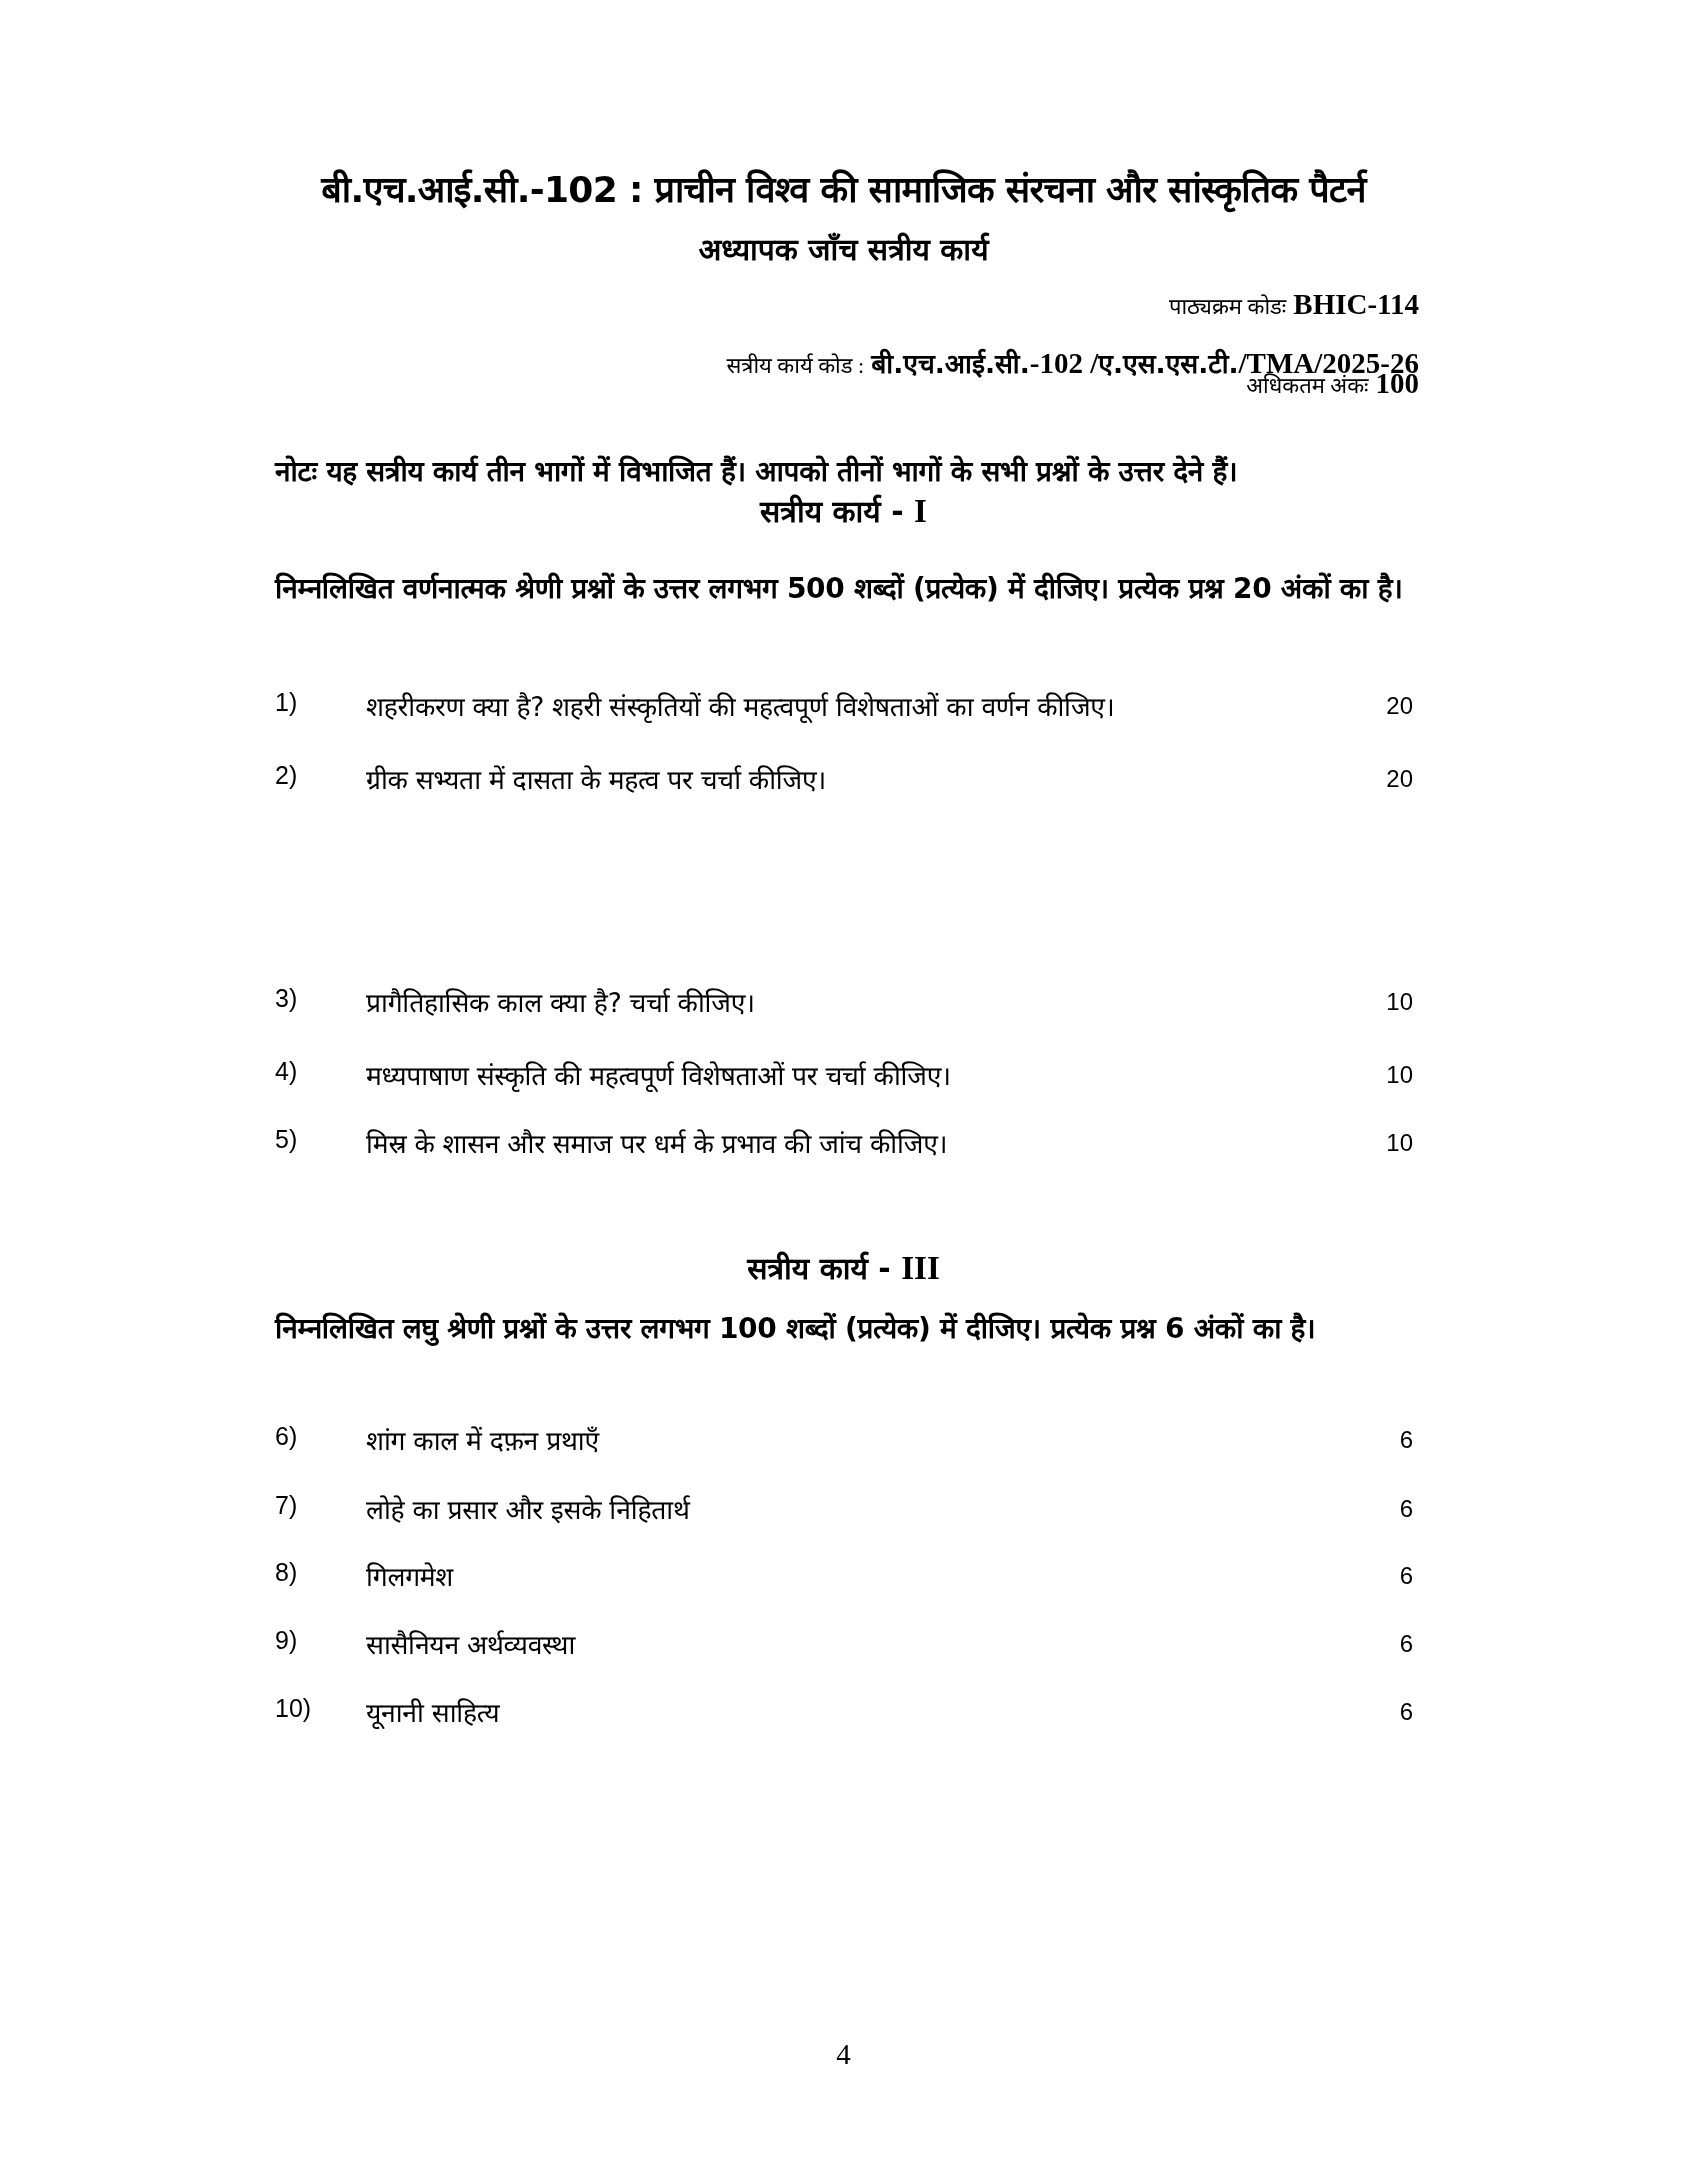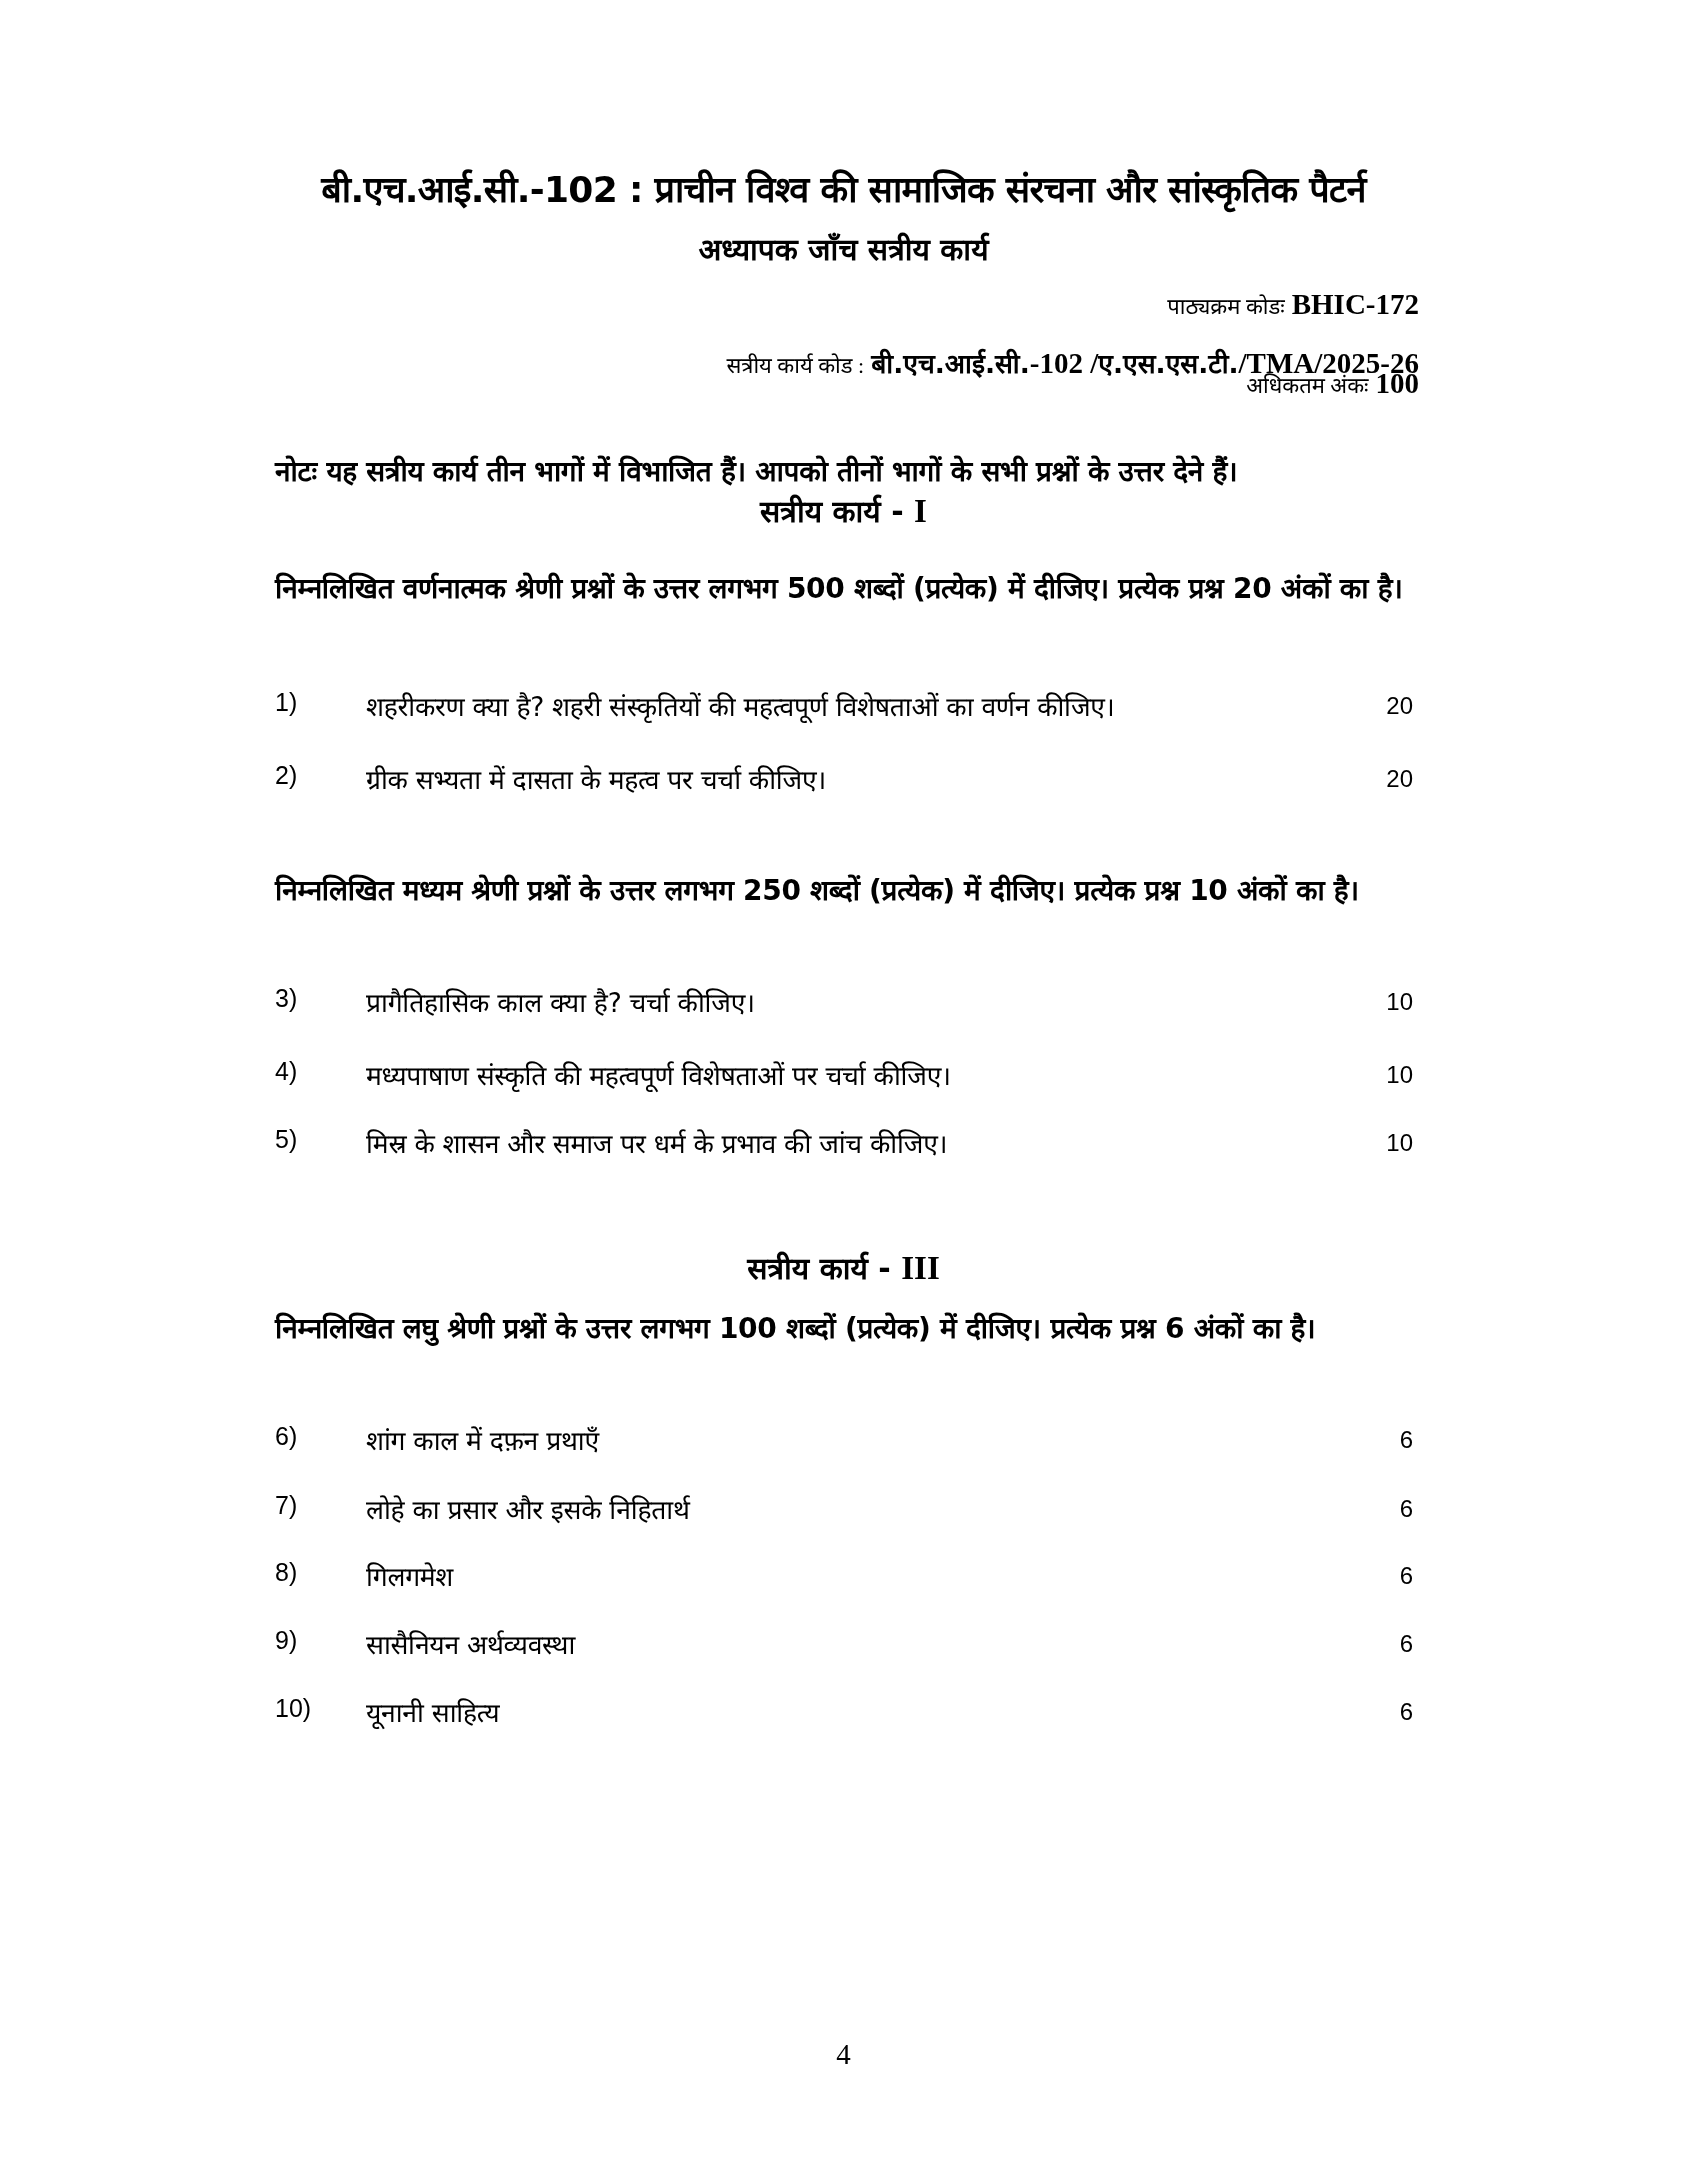--- a/index.html
+++ b/index.html
@@ -122,21 +122,21 @@
 </head>
 <body>
 
 <div class="page">
 
   <div class="abs center deva title">बी.एच.आई.सी.-102 : प्राचीन विश्व की सामाजिक संरचना और सांस्कृतिक पैटर्न</div>
   <div class="abs center deva subtitle">अध्यापक जाँच सत्रीय कार्य</div>
 
   <div class="abs meta-line meta-1">
     <span class="meta-label">पाठ्यक्रम कोडः</span>
-    <span class="meta-value">BHIC-172</span>
+    <span class="meta-value">BHIC-114</span>
   </div>
   <div class="abs meta-line meta-2">
     <span class="meta-label">सत्रीय कार्य कोड :</span>
     <span class="meta-value-deva">बी.एच.आई.सी.</span><span class="meta-value">-102 /</span><span class="meta-value-deva">ए.एस.एस.टी.</span><span class="meta-value">/TMA/2025-26</span>
   </div>
   <div class="abs meta-line meta-3">
     <span class="meta-label">अधिकतम अंकः</span>
     <span class="meta-value">100</span>
   </div>
 
@@ -151,21 +151,20 @@
     <span class="q-num">1)</span>
     <span class="q-text">शहरीकरण क्या है? शहरी संस्कृतियों की महत्वपूर्ण विशेषताओं का वर्णन कीजिए।</span>
     <span class="q-marks">20</span>
   </div>
   <div class="q-row" style="top:761px;">
     <span class="q-num">2)</span>
     <span class="q-text">ग्रीक सभ्यता में दासता के महत्व पर चर्चा कीजिए।</span>
     <span class="q-marks">20</span>
   </div>
 
-  <div class="abs deva instruction ins-2">निम्नलिखित मध्यम श्रेणी प्रश्नों के उत्तर लगभग 250 शब्दों (प्रत्येक) में दीजिए। प्रत्येक प्रश्न 10 अंकों का है।</div>
 
   <div class="q-row" style="top:984px;">
     <span class="q-num">3)</span>
     <span class="q-text">प्रागैतिहासिक काल क्या है? चर्चा कीजिए।</span>
     <span class="q-marks">10</span>
   </div>
   <div class="q-row" style="top:1057px;">
     <span class="q-num">4)</span>
     <span class="q-text">मध्यपाषाण संस्कृति की महत्वपूर्ण विशेषताओं पर चर्चा कीजिए।</span>
     <span class="q-marks">10</span>

